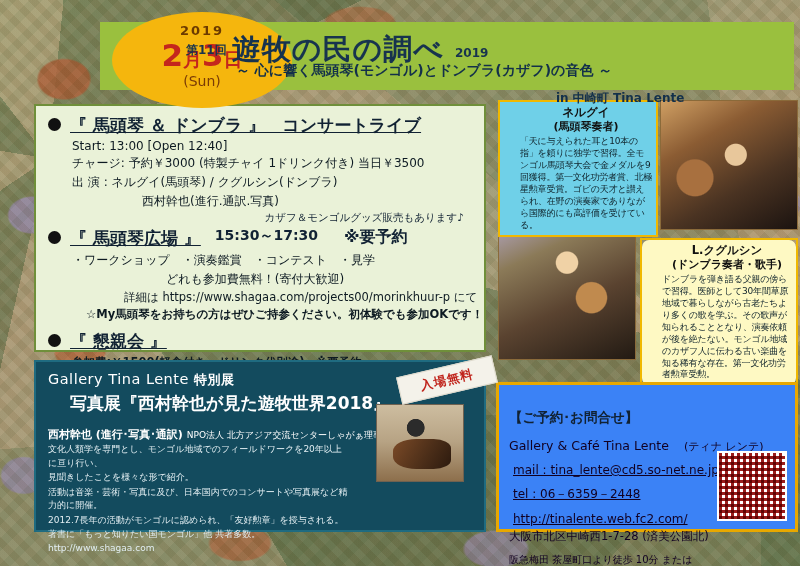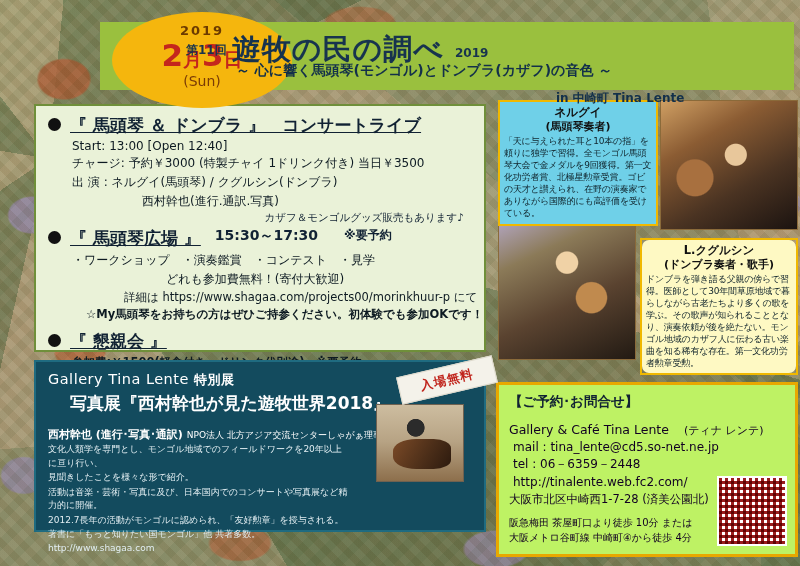--- a/index.html
+++ b/index.html
@@ -51,33 +51,33 @@
   #venue-line{position:absolute;z-index:5;left:556px;top:78px;font-size:12px;font-weight:bold;color:#13304a;white-space:nowrap;margin-top:12px;}
 
   
   #main-panel{left:34px;top:104px;width:452px;height:248px;background:#eaf2d8;
      border:2px solid #6f8f3a;box-sizing:border-box;padding:8px 16px 0 10px;}
   .blk{margin-bottom:2px;}
   .hd{display:flex;align-items:flex-start;}
   .bullet{width:13px;height:13px;border-radius:50%;background:#111;margin:4px 9px 0 2px;flex:none;}
   .hd-txt{font-size:17px;font-weight:bold;color:#123;text-decoration:underline;white-space:nowrap;}
   .hd-extra{font-size:14px;font-weight:bold;color:#123;margin-left:14px;white-space:nowrap;text-decoration:none;text-align:right;}
-  .hd-note{font-size:12px;font-weight:bold;color:#123;margin-left:26px;white-space:nowrap;text-decoration:none;}
+  .hd-note{font-size:16px;font-weight:bold;color:#123;margin-left:26px;white-space:nowrap;text-decoration:none;}
   .ln{font-size:12px;color:#0d1a22;margin:2px 0 0 26px;white-space:nowrap;}
   .ln.i1{margin-left:40px;}
   .ln.i2{margin-left:96px;}
   .ln.i3{margin-left:120px;}
   .ln.i4{margin-left:78px;}
   .ln.sm{font-size:11.5px;}
   .ln.b{font-weight:bold;}
   .goods{font-size:10.5px;color:#123;text-align:right;margin:1px 4px 0 0;}
 
   
   .pcard{width:160px;box-sizing:border-box;border:2px solid #f0b800;}
-  .pinfo{background:#6fd0e8;padding:3px 4px 4px 4px;}
+  .pinfo{background:#6fd0e8;padding:3px 4px 4px 20px;}
   #p1{left:498px;top:100px;}
   #p1 .pinfo{background:#6fd0e8;}
   #p2{left:640px;top:238px;width:158px;}
   #p2 .pinfo{background:#fef9c3;border-radius:7px;}
   .pname{font-size:11.5px;font-weight:bold;color:#111;text-align:center;line-height:1.25;}
   .prole{font-size:11px;font-weight:bold;color:#111;text-align:center;margin-bottom:2px;}
   .pbody{font-size:9px;color:#10242c;line-height:1.32;letter-spacing:-0.2px;}
 
   
   #photo-top{left:660px;top:100px;width:138px;height:130px;
@@ -112,26 +112,26 @@
   #gal-photo{position:absolute;z-index:5;left:376px;top:404px;width:86px;height:76px;
      background:
        radial-gradient(circle at 45% 30%,#2b2b2b 0 12%,rgba(0,0,0,0) 13%),
        linear-gradient(180deg,#cdbda0 0%,#b7a384 48%,#8d6f4c 100%);
      border:1px solid #6f6150;}
   #gal-photo .horse{position:absolute;left:16px;top:34px;width:58px;height:30px;
      background:linear-gradient(120deg,#7b4a27 0%,#4a2d18 60%,#2c1a0e 100%);
      border-radius:40% 30% 30% 40%;}
 
   
-  #contact{left:496px;top:382px;width:302px;height:175px;background:#bef264;
-     border:3px solid #e8a800;box-sizing:border-box;padding:8px 10px;}
+  #contact{left:496px;top:382px;width:302px;height:150px;background:#3b82f6;
+     border:3px solid #e8a800;box-sizing:border-box;padding:24px 10px;}
   #c-title{font-size:13.5px;font-weight:bold;color:#123;}
   #c-shop{font-size:12.5px;color:#102;margin-top:11px;}
   #c-shop .sm{font-size:11px;margin-left:15px;}
-  .c-ln{font-size:12px;color:#102;margin-top:2px;margin-left:4px;white-space:nowrap;}
+  .c-ln{font-size:12px;color:#102;margin-top:9px;margin-left:4px;white-space:nowrap;text-decoration:underline;}
   #c-addr{font-size:11.5px;color:#102;margin-top:3px;}
   #c-acc{font-size:10px;color:#102;margin-top:9px;line-height:1.45;}
   #qr{position:absolute;right:8px;bottom:8px;width:66px;height:66px;background:#fff;padding:2px;}
   #qr .m{width:100%;height:100%;
     background-image:
       repeating-linear-gradient(0deg,#9b1c1c 0 3px, #fff 3px 6px),
       repeating-linear-gradient(90deg,#9b1c1c 0 3px, #fff 3px 6px);
     background-blend-mode:multiply;}
 </style>
 </head>

